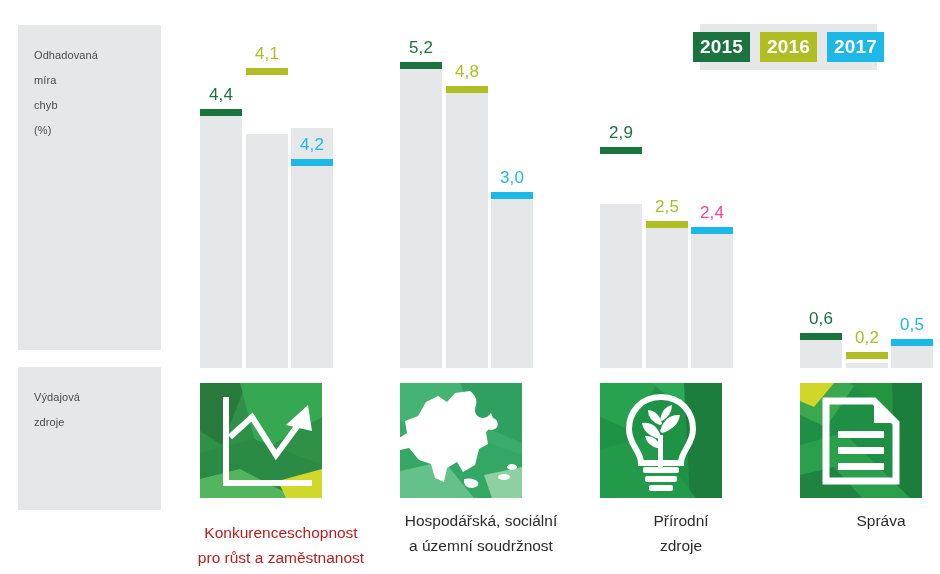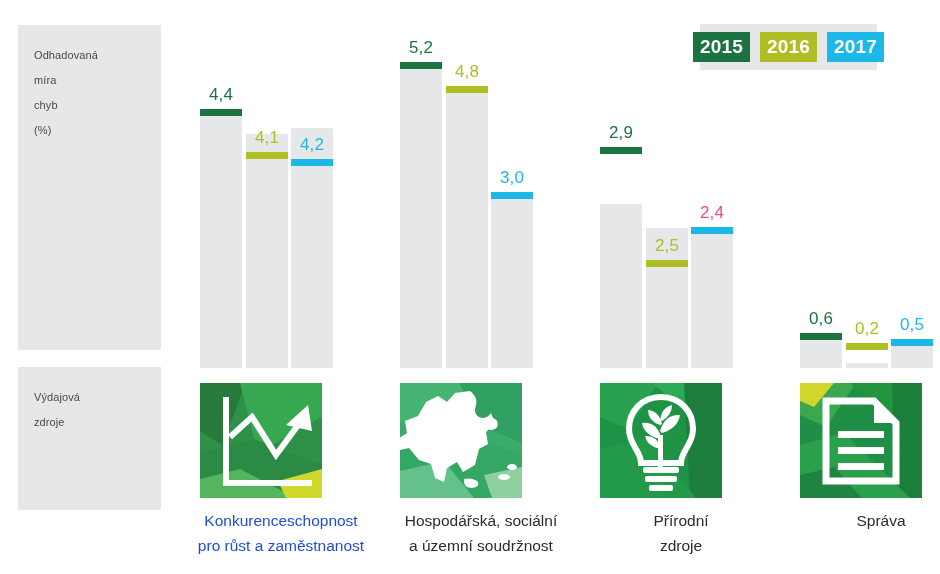--- a/index.html
+++ b/index.html
@@ -150,21 +150,21 @@
 </div>
 
 <div id="plot">
     <div class="group" style="left: 181px;">
       <div class="bars">
         <div class="bar-wrap" style="left: 19px; height: 258.72px;">
           <div class="bar-col" style="height: 251.72px; background: rgb(230, 231, 232);"></div>
           <div class="bar-cap" style="top: 0px; background: rgb(27, 115, 64);"></div>
           <div class="bar-value" style="top: -23px; color: rgb(27, 115, 64);">4,4</div>
         </div>
-        <div class="bar-wrap" style="left: 65px; height: 216px;">
+        <div class="bar-wrap" style="left: 65px; height: 300px;">
           <div class="bar-col" style="height: 234.08px; background: rgb(230, 231, 232);"></div>
           <div class="bar-cap" style="top: 0px; background: rgb(174, 190, 35);"></div>
           <div class="bar-value" style="top: -23px; color: rgb(174, 190, 35);">4,1</div>
         </div>
         <div class="bar-wrap" style="left: 110px; height: 209px;">
           <div class="bar-col" style="height: 239.96px; background: rgb(230, 231, 232);"></div>
           <div class="bar-cap" style="top: 0px; background: rgb(28, 184, 232);"></div>
           <div class="bar-value" style="top: -23px; color: rgb(28, 184, 232);">4,2</div>
         </div>
       </div>
@@ -176,21 +176,21 @@
       <polygon points="0,70 54,56 122,82 122,115 0,115" fill="#2b8a44"></polygon>
       <polygon points="0,96 40,86 96,115 0,115" fill="#53b65f"></polygon>
       <polygon points="78,98 122,86 122,115 86,115" fill="#cfd92b"></polygon>
       <g fill="none" stroke="#ffffff" stroke-width="6">
         <path d="M26 14 L26 100 L112 100"></path>
         <path d="M30 54 L52 34 L76 72 L104 34"></path>
       </g>
       <polygon points="108,22 112,48 86,42" fill="#ffffff"></polygon>
     </svg>
       </div>
-      <div class="caption" style="left: -10px; color: #1d4ed8;">
+      <div class="caption" style="left: -10px; color: #b91c1c; margin-top: 12px;">
         <span>Konkurenceschopnost</span>
         <span>pro růst a zaměstnanost</span>
       </div>
     </div>
     <div class="group" style="left: 381px;">
       <div class="bars">
         <div class="bar-wrap" style="left: 19px; height: 305.76px;">
           <div class="bar-col" style="height: 298.76px; background: rgb(230, 231, 232);"></div>
           <div class="bar-cap" style="top: 0px; background: rgb(27, 115, 64);"></div>
           <div class="bar-value" style="top: -23px; color: rgb(27, 115, 64);">5,2</div>
@@ -233,21 +233,21 @@
         <span>a územní soudržnost</span>
       </div>
     </div>
     <div class="group" style="left: 581px;">
       <div class="bars">
         <div class="bar-wrap" style="left: 19px; height: 221px; margin-top: 46px;">
           <div class="bar-col" style="height: 163.52px; background: rgb(230, 231, 232);"></div>
           <div class="bar-cap" style="top: 0px; background: rgb(27, 115, 64);"></div>
           <div class="bar-value" style="top: -23px; color: rgb(27, 115, 64);">2,9</div>
         </div>
-        <div class="bar-wrap" style="left: 65px; height: 108px;">
+        <div class="bar-wrap" style="left: 65px; height: 147px;">
           <div class="bar-col" style="height: 140px; background: rgb(230, 231, 232);"></div>
           <div class="bar-cap" style="top: 0px; background: rgb(174, 190, 35);"></div>
           <div class="bar-value" style="top: -23px; color: rgb(174, 190, 35);">2,5</div>
         </div>
         <div class="bar-wrap" style="left: 110px; height: 141.12px;">
           <div class="bar-col" style="height: 134.12px; background: rgb(230, 231, 232);"></div>
           <div class="bar-cap" style="top: 0px; background: rgb(28, 184, 232);"></div>
           <div class="bar-value" style="top: -23px; color: #ec4899;">2,4</div>
         </div>
       </div>
@@ -280,21 +280,21 @@
         <span>zdroje</span>
       </div>
     </div>
     <div class="group" style="left: 781px;">
       <div class="bars">
         <div class="bar-wrap" style="left: 19px; height: 35.28px;">
           <div class="bar-col" style="height: 28.28px; background: rgb(230, 231, 232);"></div>
           <div class="bar-cap" style="top: 0px; background: rgb(27, 115, 64);"></div>
           <div class="bar-value" style="top: -23px; color: rgb(27, 115, 64);">0,6</div>
         </div>
-        <div class="bar-wrap" style="left: 65px; height: 25px;">
+        <div class="bar-wrap" style="left: 65px; height: 16px;">
           <div class="bar-col" style="height: 4.76px; background: rgb(230, 231, 232);"></div>
           <div class="bar-cap" style="top: 0px; background: rgb(174, 190, 35);"></div>
           <div class="bar-value" style="top: -23px; color: rgb(174, 190, 35);">0,2</div>
         </div>
         <div class="bar-wrap" style="left: 110px; height: 29.4px;">
           <div class="bar-col" style="height: 22.4px; background: rgb(230, 231, 232);"></div>
           <div class="bar-cap" style="top: 0px; background: rgb(28, 184, 232);"></div>
           <div class="bar-value" style="top: -23px; color: rgb(28, 184, 232);">0,5</div>
         </div>
       </div>

